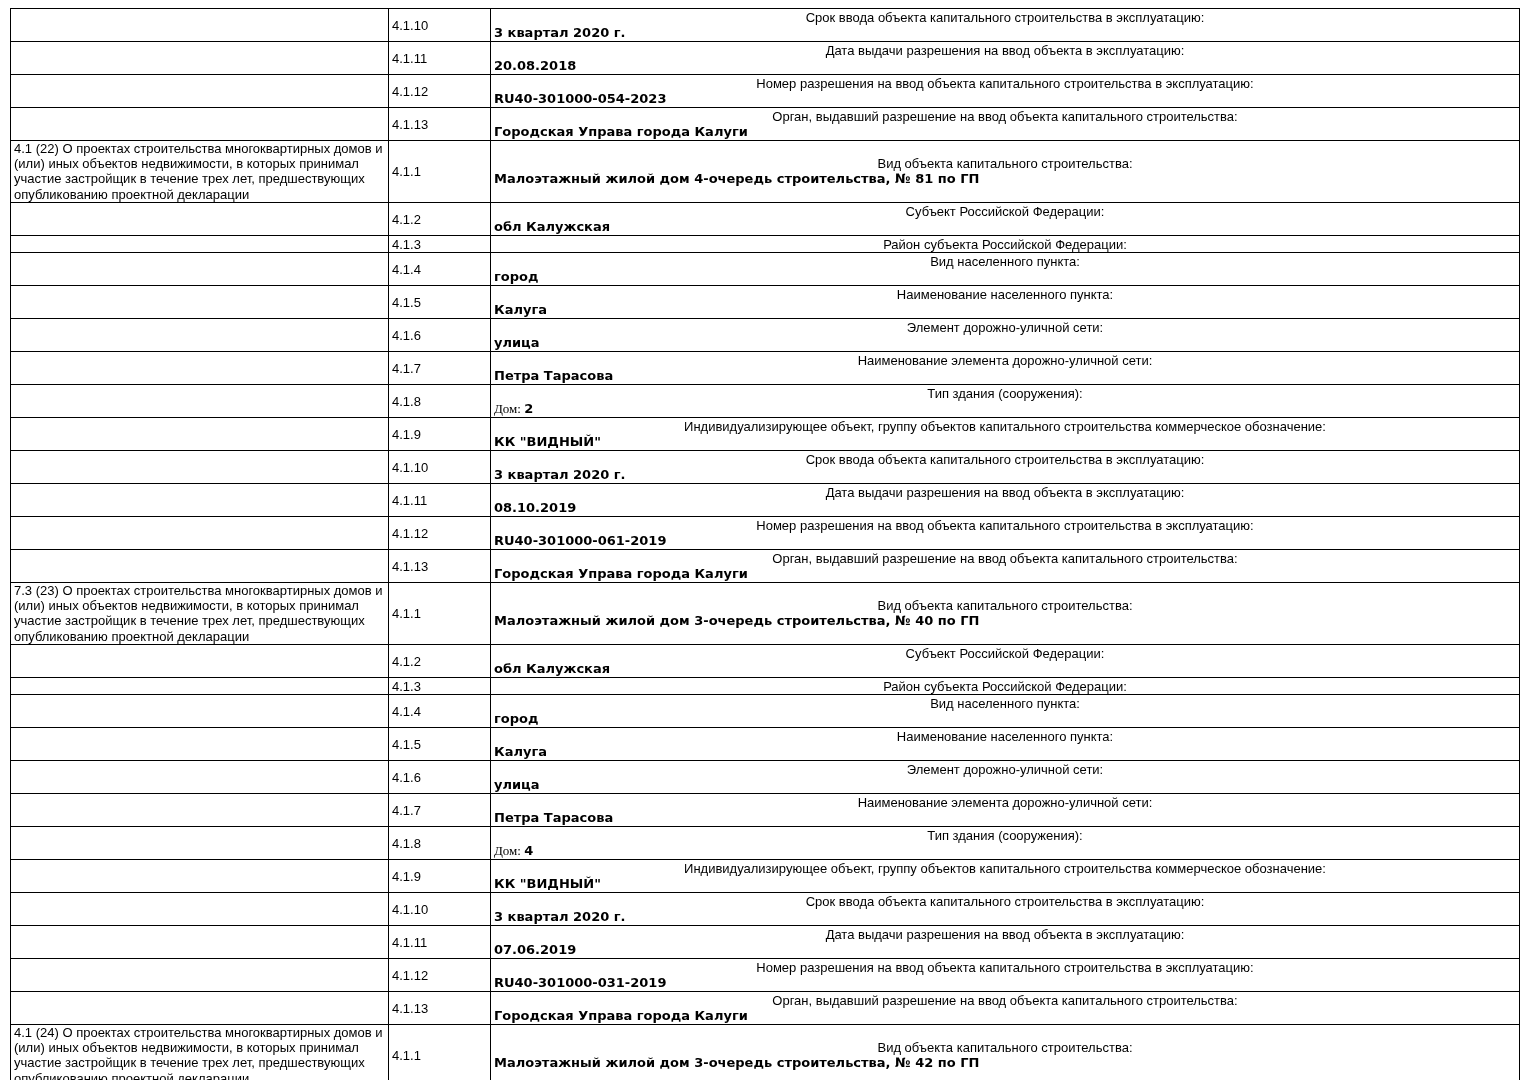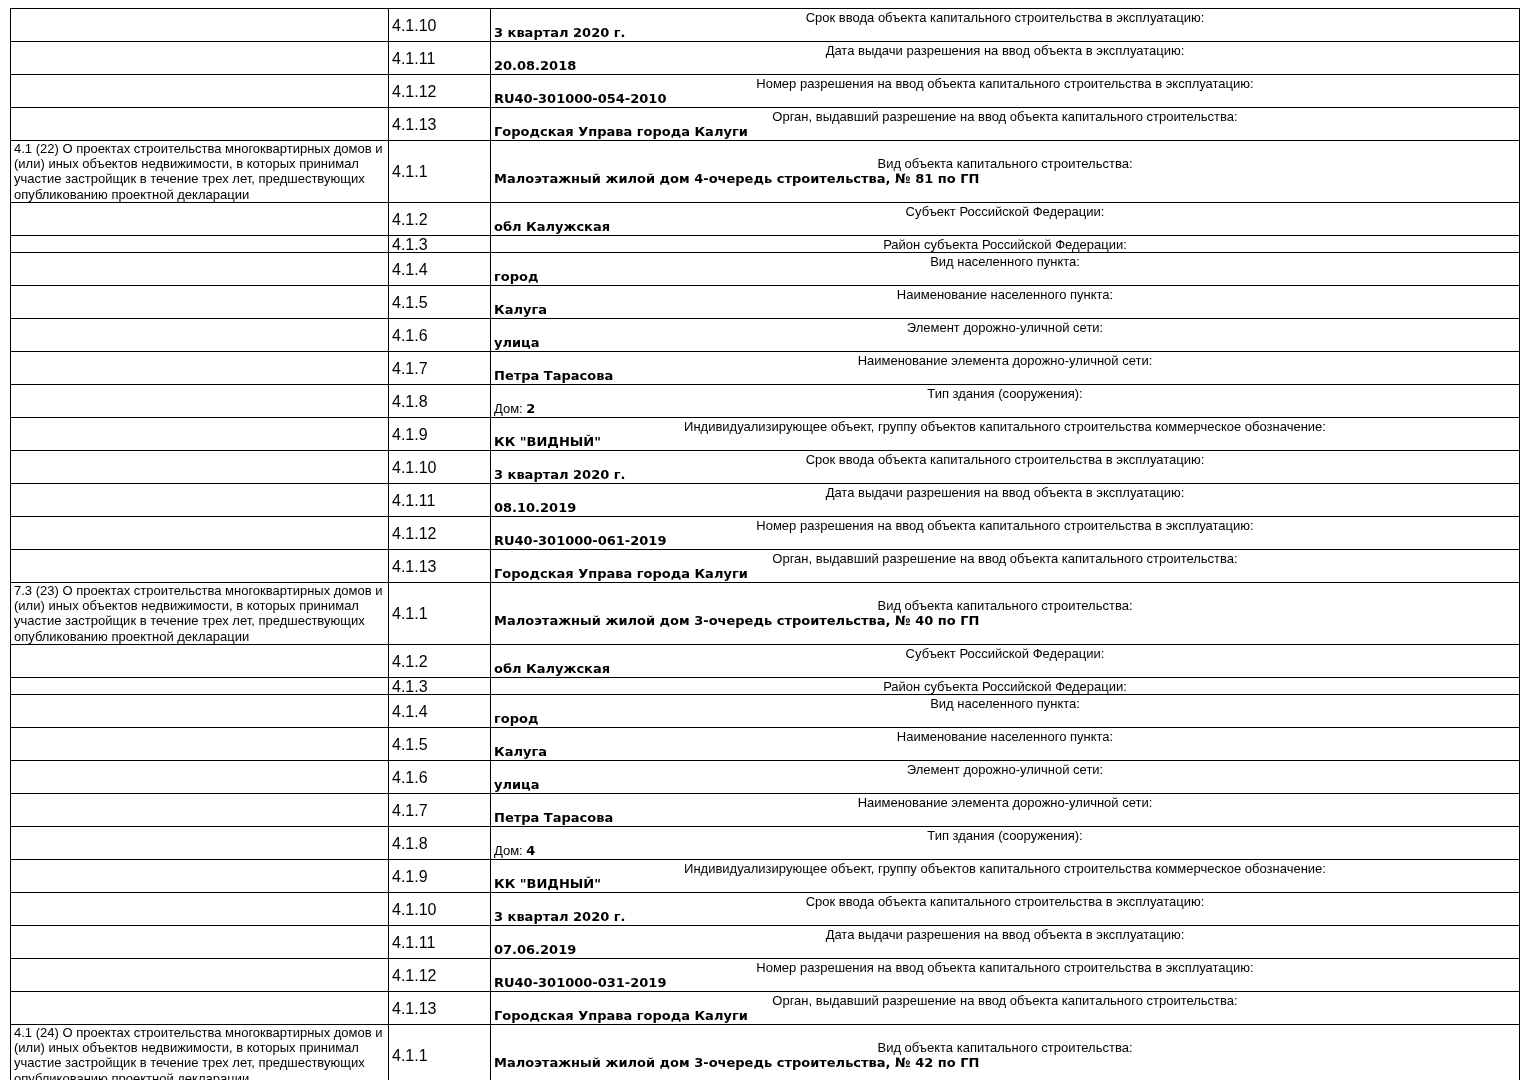--- a/index.html
+++ b/index.html
@@ -33,42 +33,42 @@
   tr.row-section { height: 62px; margin-left: 40px; }
 
   td.section-cell {
     vertical-align: top;
     font-size: 13px;
     line-height: 15.2px;
     padding-top: 1px;
   }
   td.code-cell {
     vertical-align: middle;
-    font-size: 16px;
+    font-size: 13px;
     line-height: 15px;
   }
   td.content-cell {
     vertical-align: middle;
     font-size: 13px;
     line-height: 15px;
   }
   .field-label {
     font-size: 13px;
     white-space: nowrap;
     text-align: center;
   }
   .value-line {
     font-family: "DejaVu Sans", sans-serif;
     font-weight: bold;
     font-size: 13px;
     line-height: 16px;
     white-space: nowrap;
   }
   .value-prefix {
-    font-family: Liberation Sans, sans-serif;
+    font-family: Liberation Serif, serif;
     font-weight: normal;
     font-size: 13px;
   }
 </style>
 </head>
 <body>
 
 <div class="page">
   <table class="doc-table">
     <colgroup>
@@ -91,21 +91,21 @@
     <td class="content-cell">
       <div class="field-label">Дата выдачи разрешения на ввод объекта в эксплуатацию:</div>
       <div class="value-line"><span class="value-prefix"></span><span class="field-value">20.08.2018</span></div>
     </td>
   </tr>
         <tr class="row-two">
     <td class="section-cell"></td>
     <td class="code-cell">4.1.12</td>
     <td class="content-cell">
       <div class="field-label">Номер разрешения на ввод объекта капитального строительства в эксплуатацию:</div>
-      <div class="value-line"><span class="value-prefix"></span><span class="field-value">RU40-301000-054-2010</span></div>
+      <div class="value-line"><span class="value-prefix"></span><span class="field-value">RU40-301000-054-2023</span></div>
     </td>
   </tr>
         <tr class="row-two">
     <td class="section-cell"></td>
     <td class="code-cell">4.1.13</td>
     <td class="content-cell">
       <div class="field-label">Орган, выдавший разрешение на ввод объекта капитального строительства:</div>
       <div class="value-line"><span class="value-prefix"></span><span class="field-value">Городская Управа города Калуги</span></div>
     </td>
   </tr>

